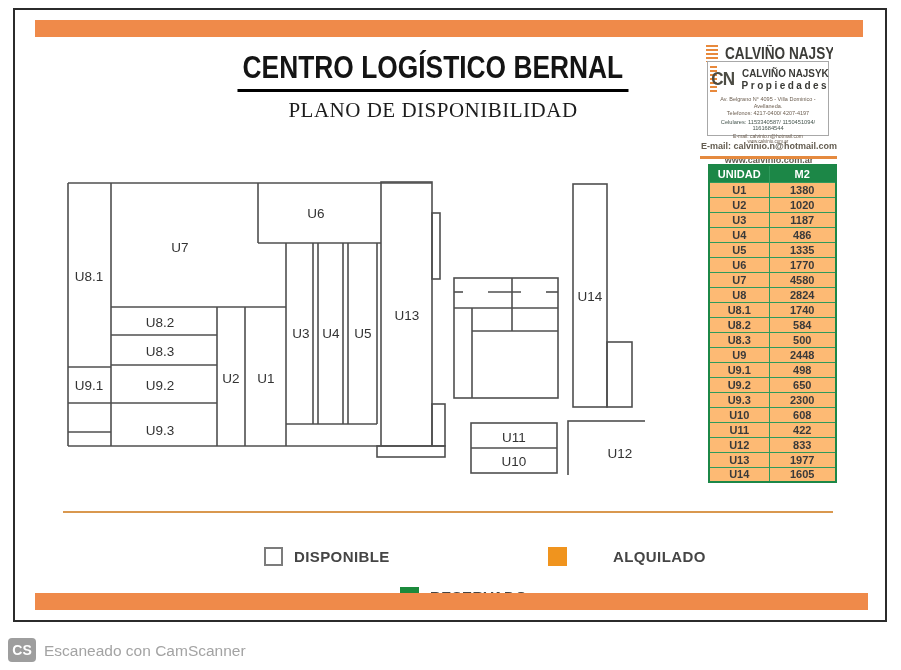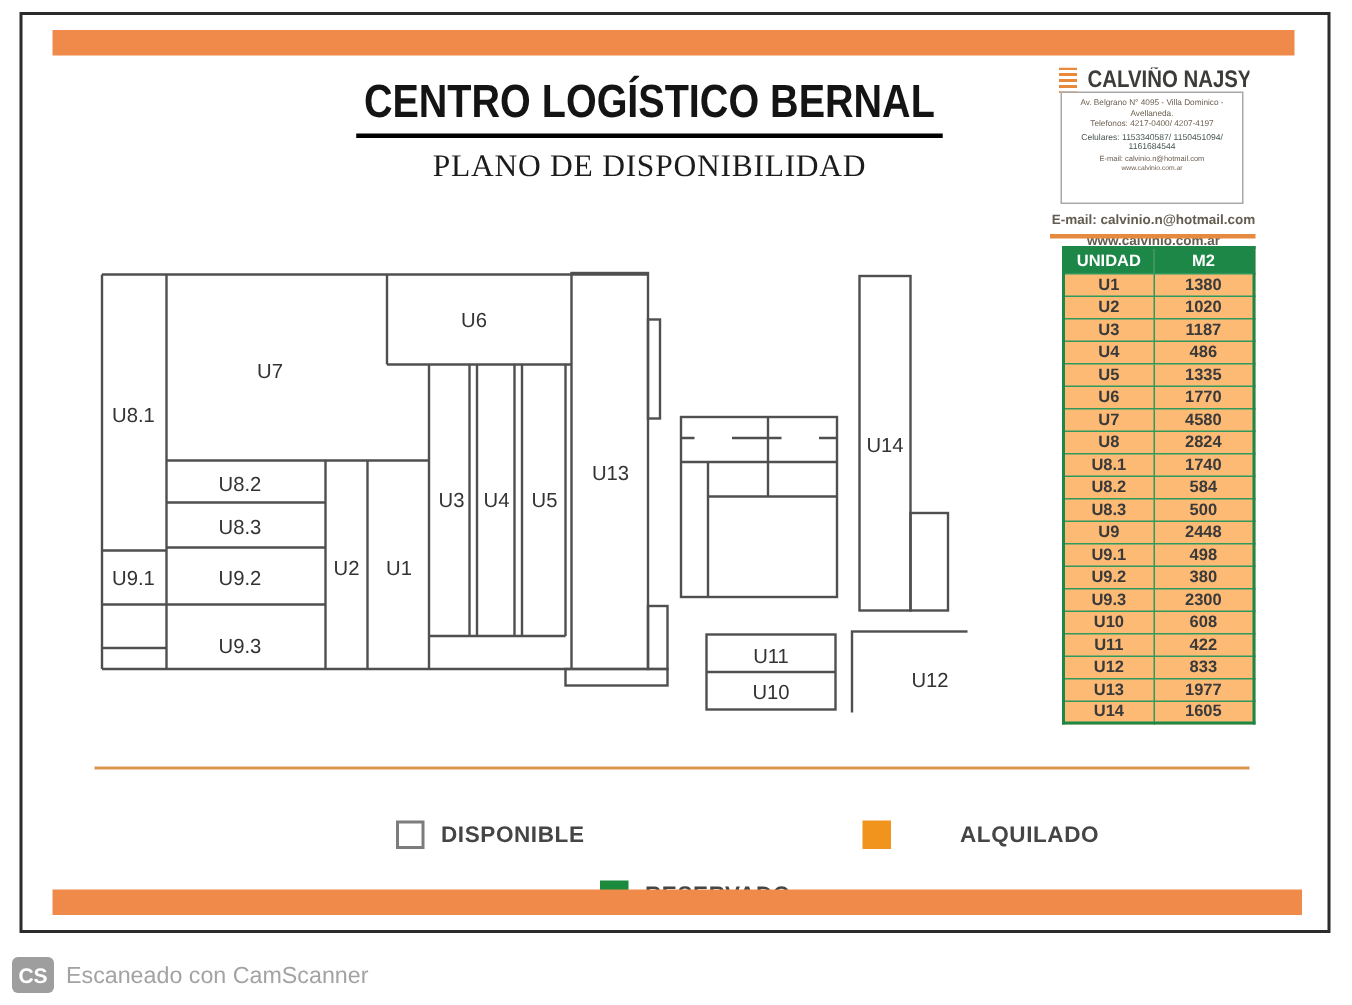--- a/index.html
+++ b/index.html
@@ -80,20 +80,30 @@
 <div class="subtitle-wrap">
   <div class="doc-subtitle">PLANO DE DISPONIBILIDAD</div>
 </div>
 
 <div class="logo">
   <div class="logo-partial">
     <span class="stripes"></span>
     <span class="ptxt">CALVIÑO NAJSY</span>
   </div>
   <div class="logo-box">
+    <div class="logo-row">
+      <div class="cn-mono">
+        <span class="cn-stripes"></span>
+        <span class="cn-txt">CN</span>
+      </div>
+      <div class="logo-names">
+        <div class="logo-name">CALVIÑO NAJSYK</div>
+        <div class="logo-tag">Propiedades</div>
+      </div>
+    </div>
     <div class="logo-addr">
       <div>Av. Belgrano N° 4095 - Villa Dominico - Avellaneda.</div>
       <div>Telefonos: 4217-0400/ 4207-4197</div>
     </div>
     <div class="logo-cel">Celulares: 1153340587/ 1150451094/ 1161684544</div>
     <div class="logo-tiny">E-mail: calvinio.n@hotmail.com</div>
     <div class="logo-tiny2">www.calvinio.com.ar</div>
   </div>
   <div class="logo-emails">
     <div>E-mail: calvinio.n@hotmail.com</div>
@@ -157,21 +167,21 @@
       <tr>
         <td>U9</td>
         <td>2448</td>
       </tr>
       <tr>
         <td>U9.1</td>
         <td>498</td>
       </tr>
       <tr>
         <td>U9.2</td>
-        <td>380</td>
+        <td>650</td>
       </tr>
       <tr>
         <td>U9.3</td>
         <td>2300</td>
       </tr>
       <tr>
         <td>U10</td>
         <td>608</td>
       </tr>
       <tr>
@@ -266,21 +276,21 @@
 <div class="divider"></div>
 
 <div class="legend-item" style="left:264px;">
   <span class="swatch swatch-available"></span>
   <span class="legend-label">DISPONIBLE</span>
 </div>
 <div class="legend-item" style="left:400px;margin-top:40px;">
   <span class="swatch swatch-reserved"></span>
   <span class="legend-label">RESERVADO</span>
 </div>
-<div class="legend-item" style="left:575px;gap:46px;">
+<div class="legend-item" style="left:548px;gap:46px;">
   <span class="swatch swatch-rented"></span>
   <span class="legend-label">ALQUILADO</span>
 </div>
 
 <div class="bar bar-bottom"></div>
 
 <div class="cs-badge">CS</div>
 <div class="cs-text">Escaneado con CamScanner</div>
 
 </body></html>

